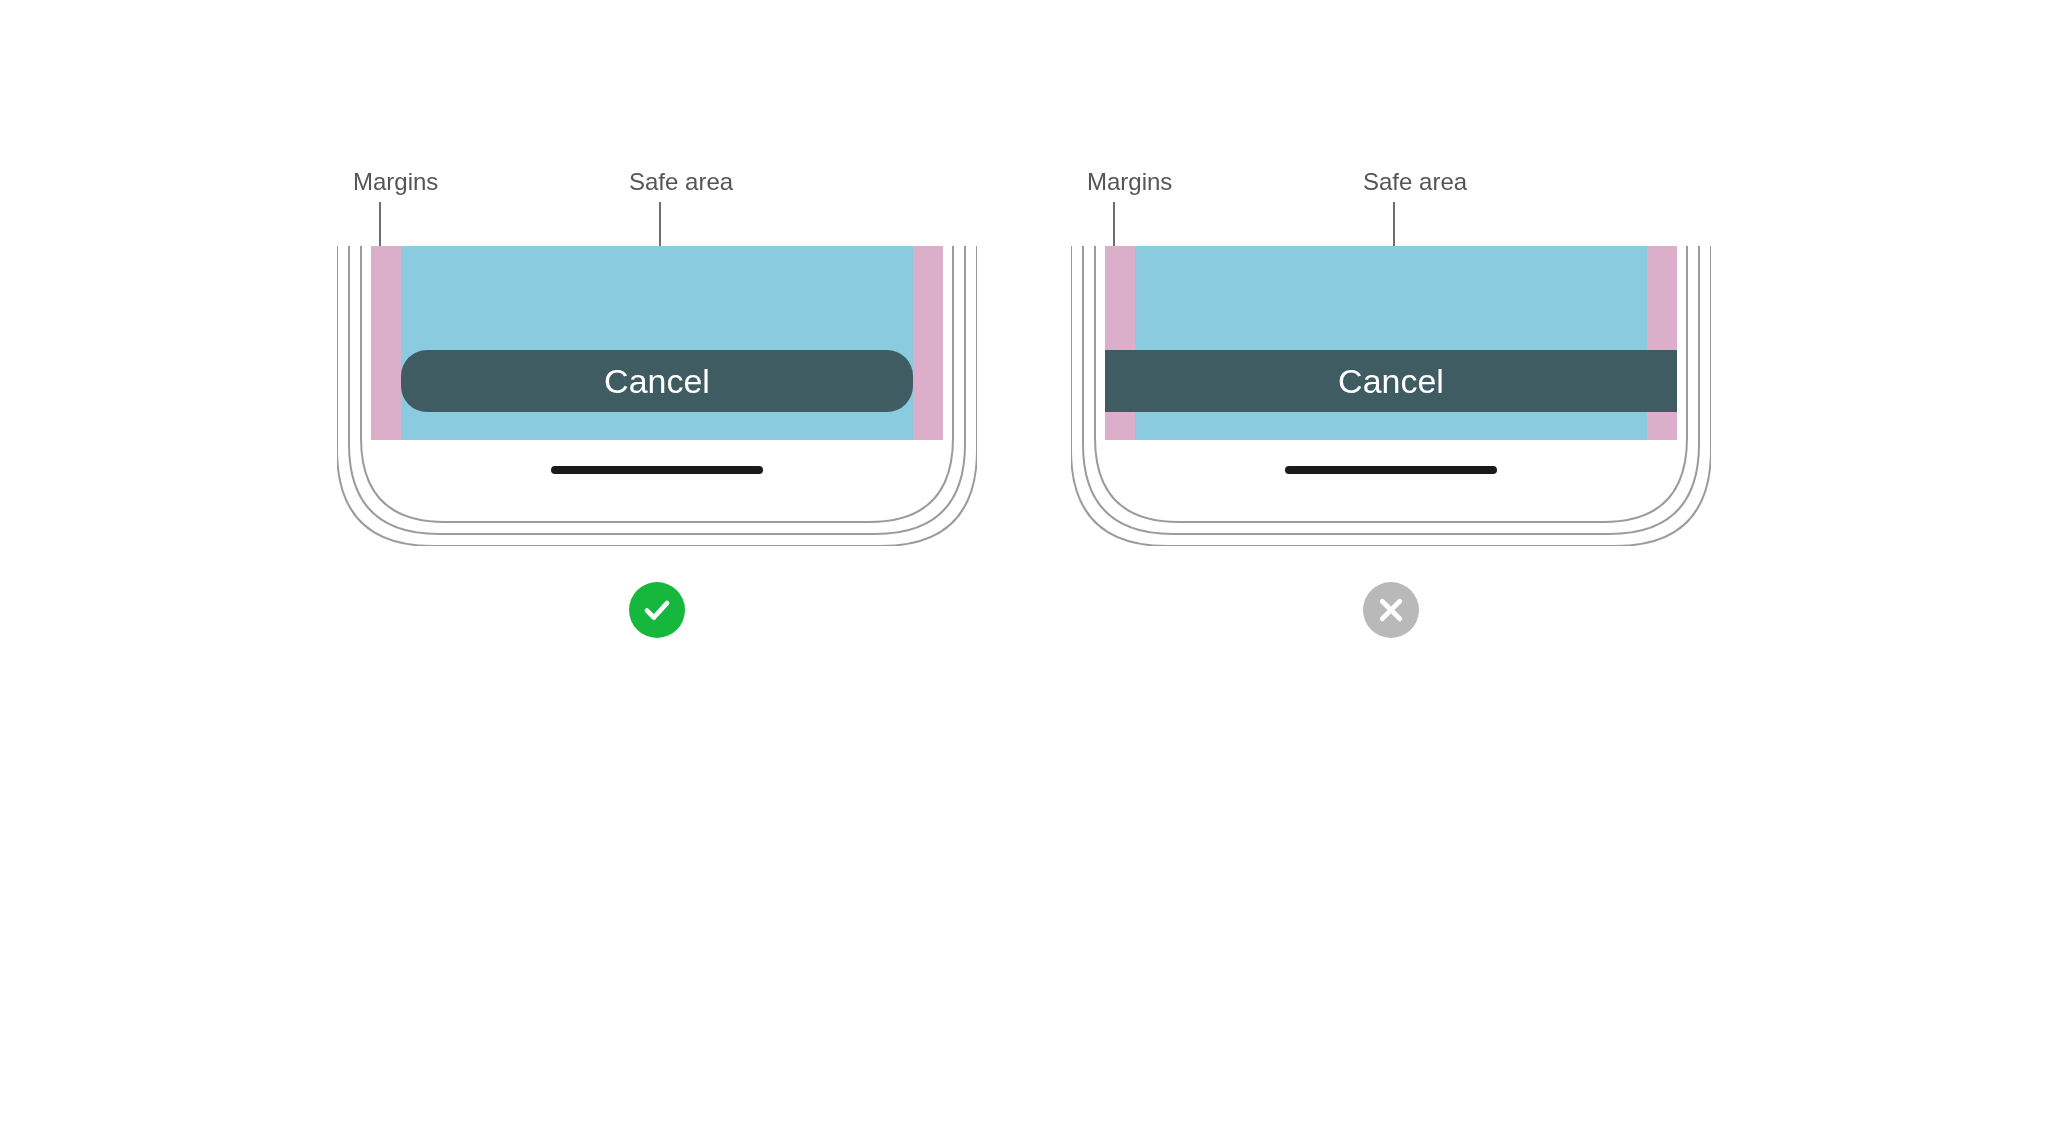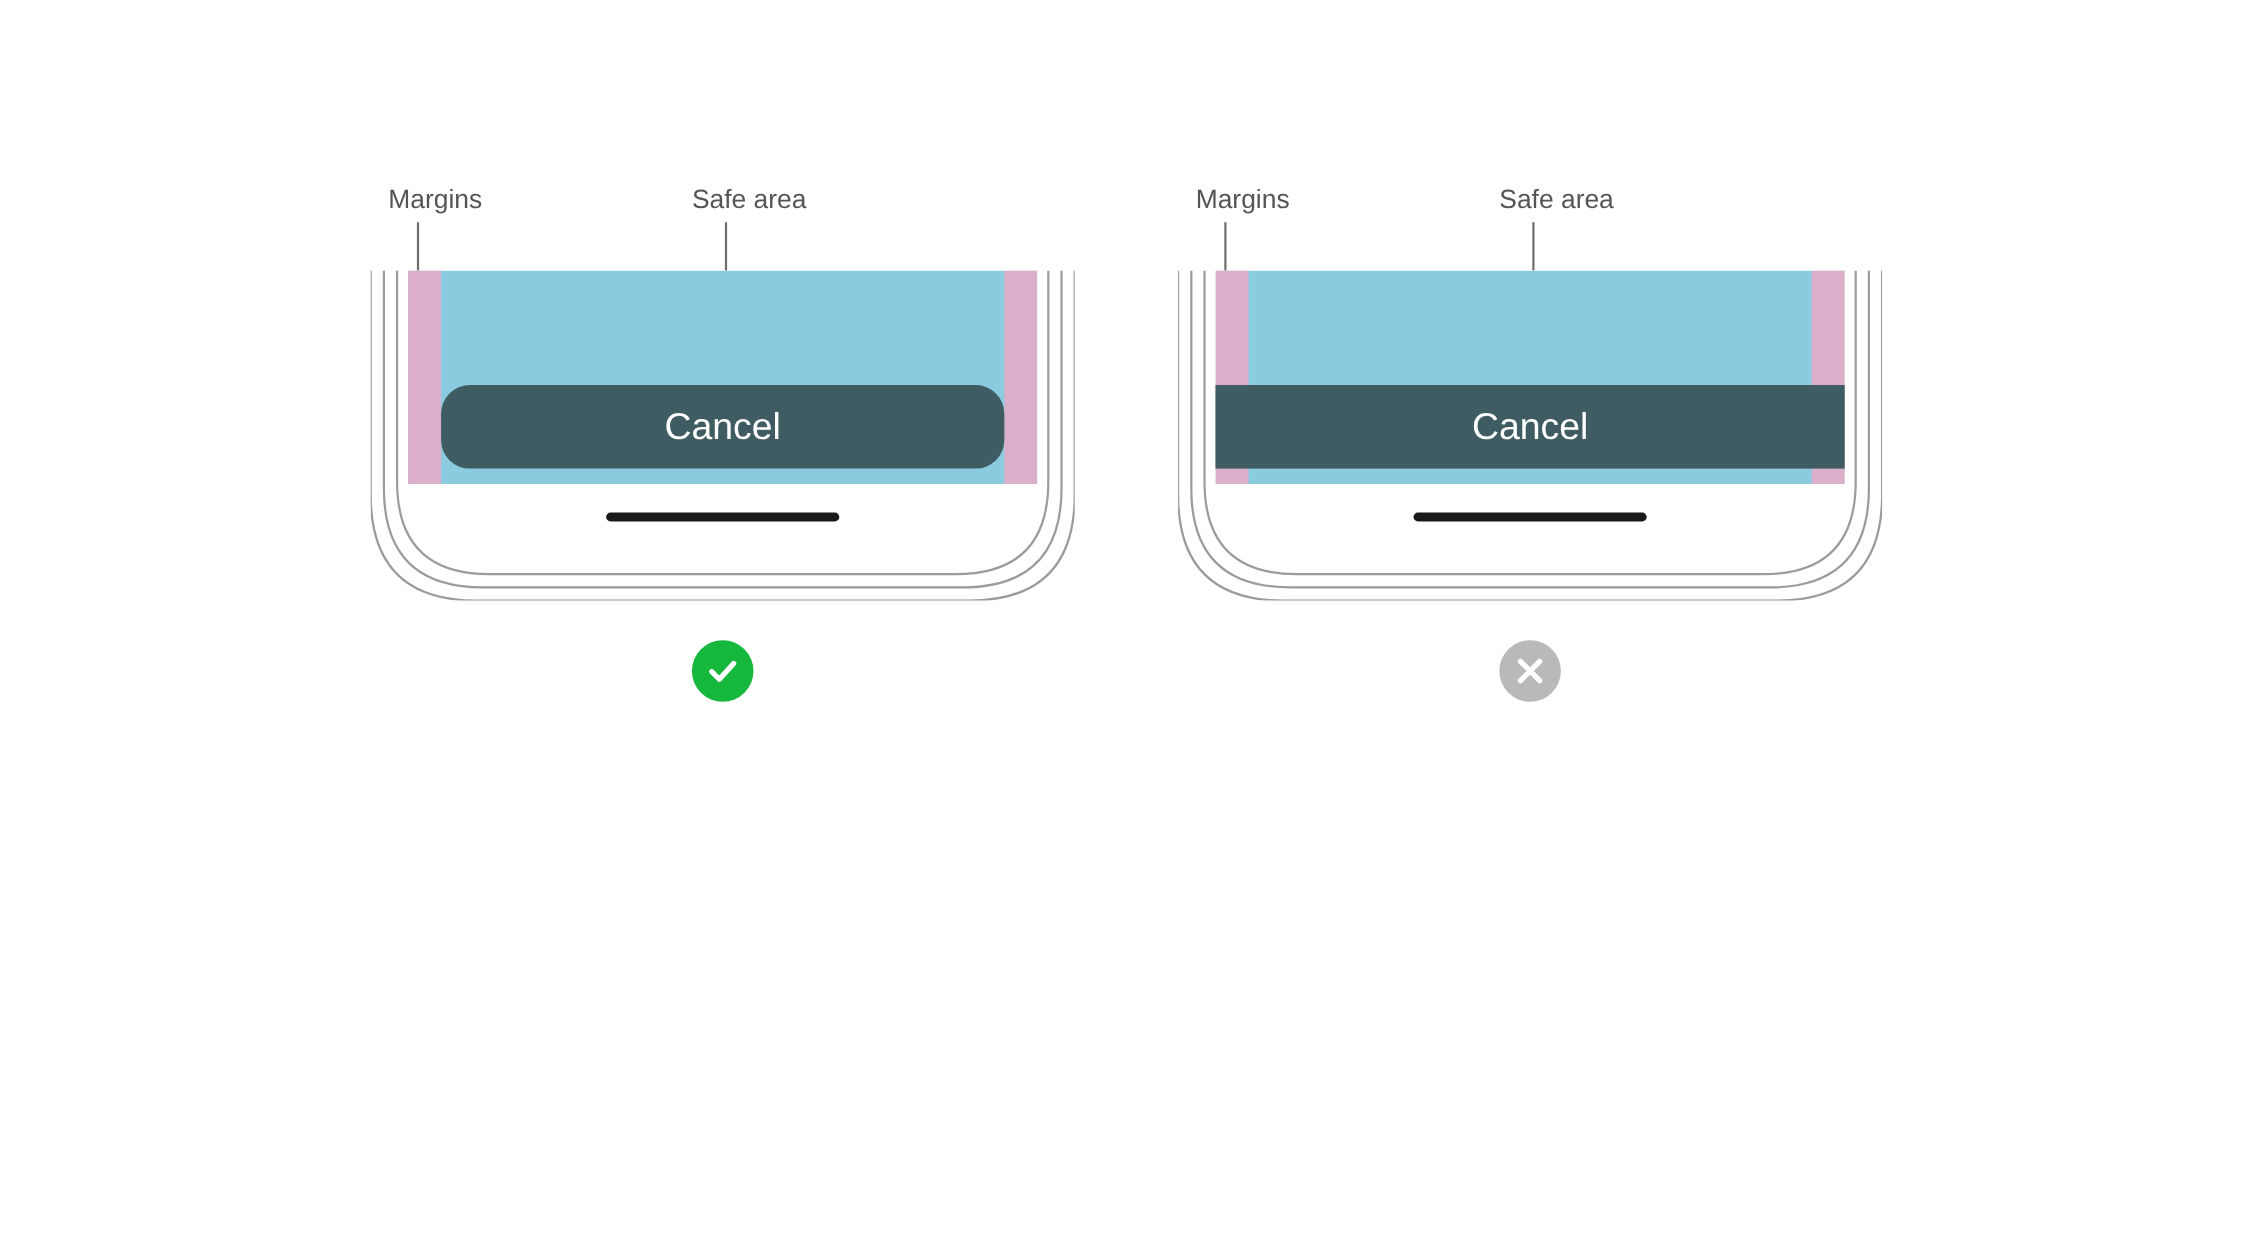--- a/index.html
+++ b/index.html
@@ -96,21 +96,21 @@
     width: 30px;
     height: 194px;
     background: #e9a9c5;
     opacity: 0.85;
   }
   .margin-strip.left  { left: 0; }
   .margin-strip.right { right: 0; }
 
   .btn {
     position: absolute;
-    height: 76px;
+    height: 62px;
     background: #3f5c62;
     display: flex;
     align-items: center;
     justify-content: center;
     color: #ffffff;
     font-size: 34px;
     font-weight: 500;
   }
   .btn.good {
     left: 30px; right: 30px;

